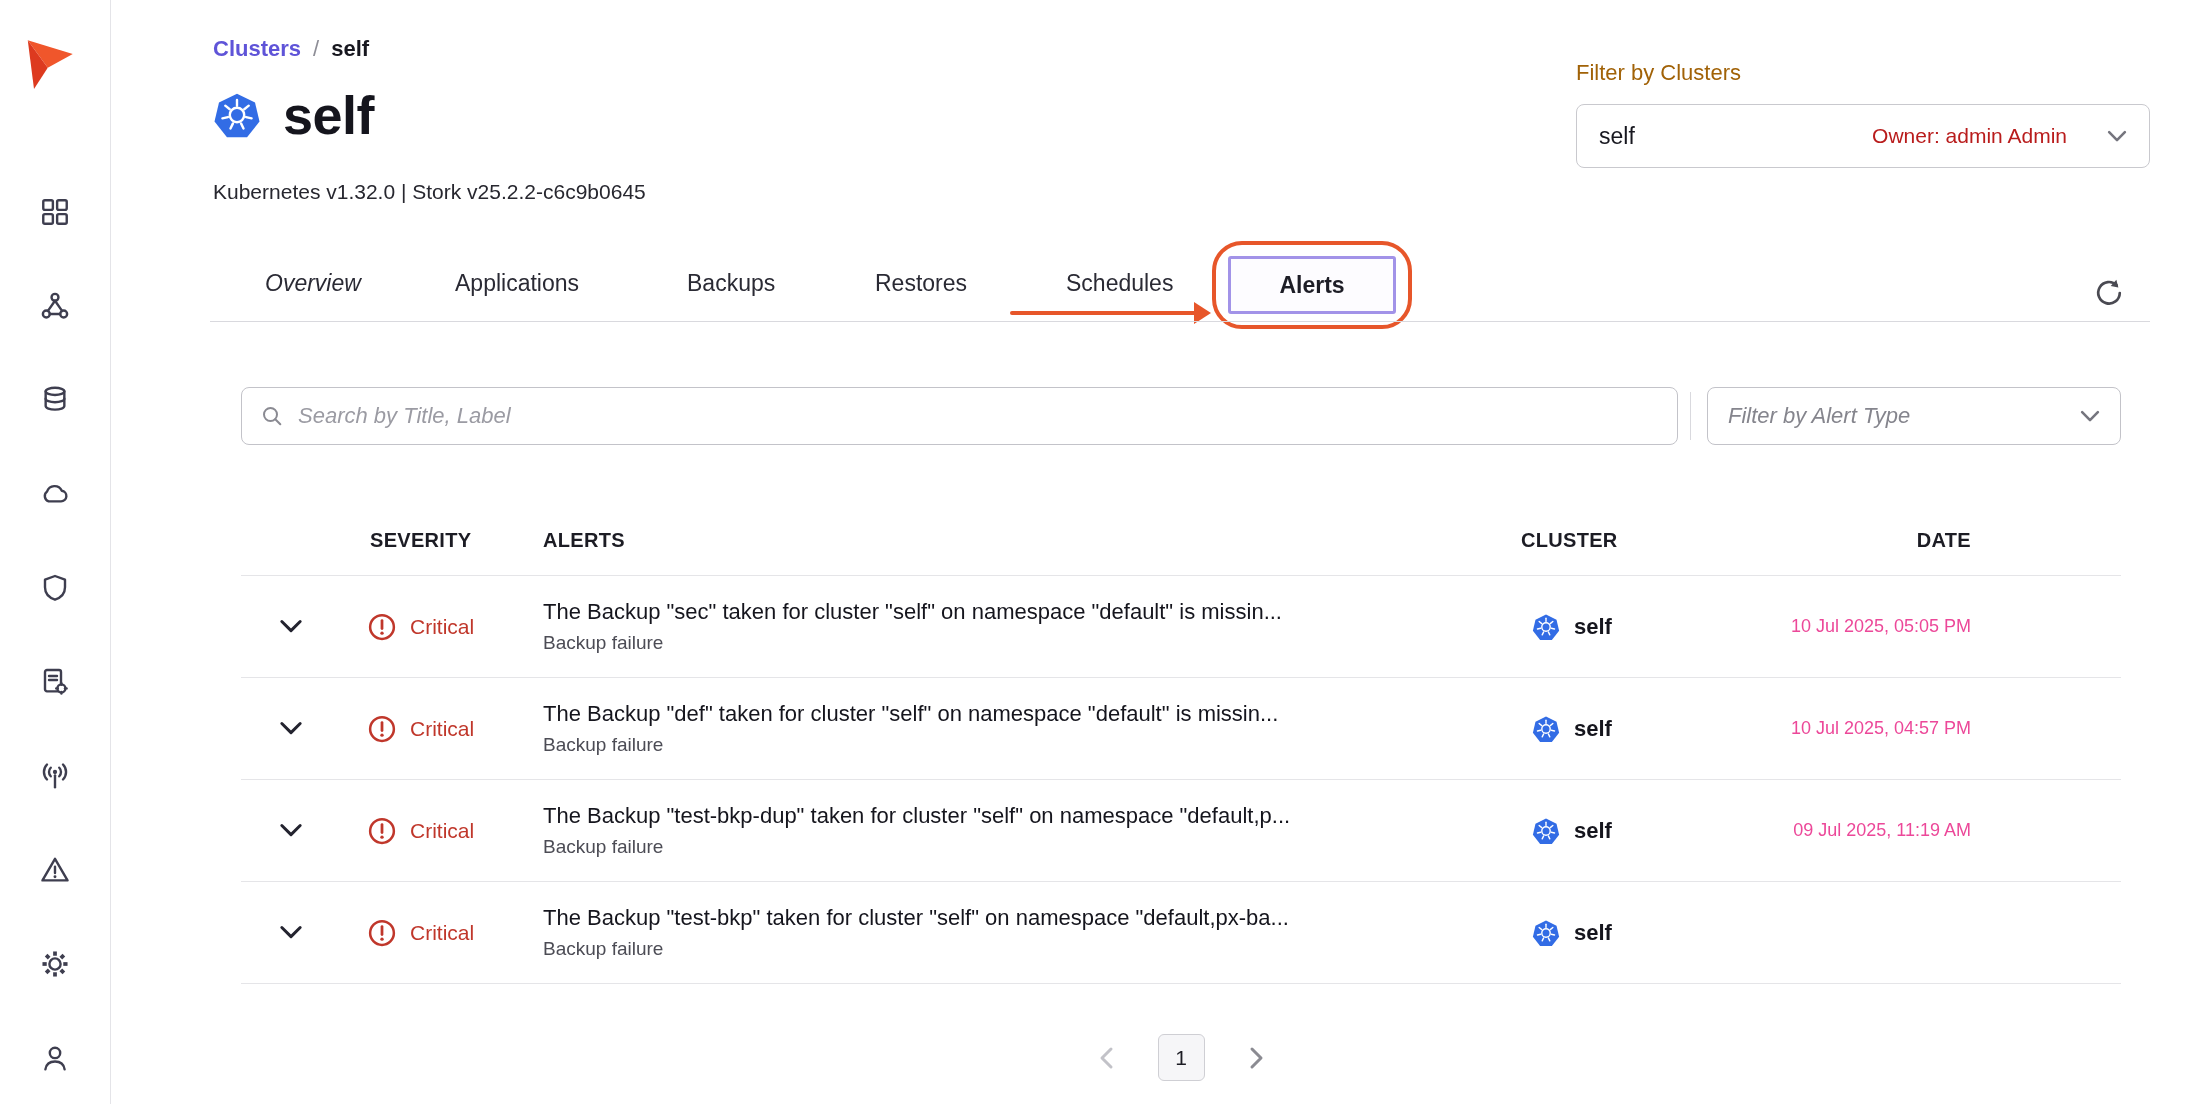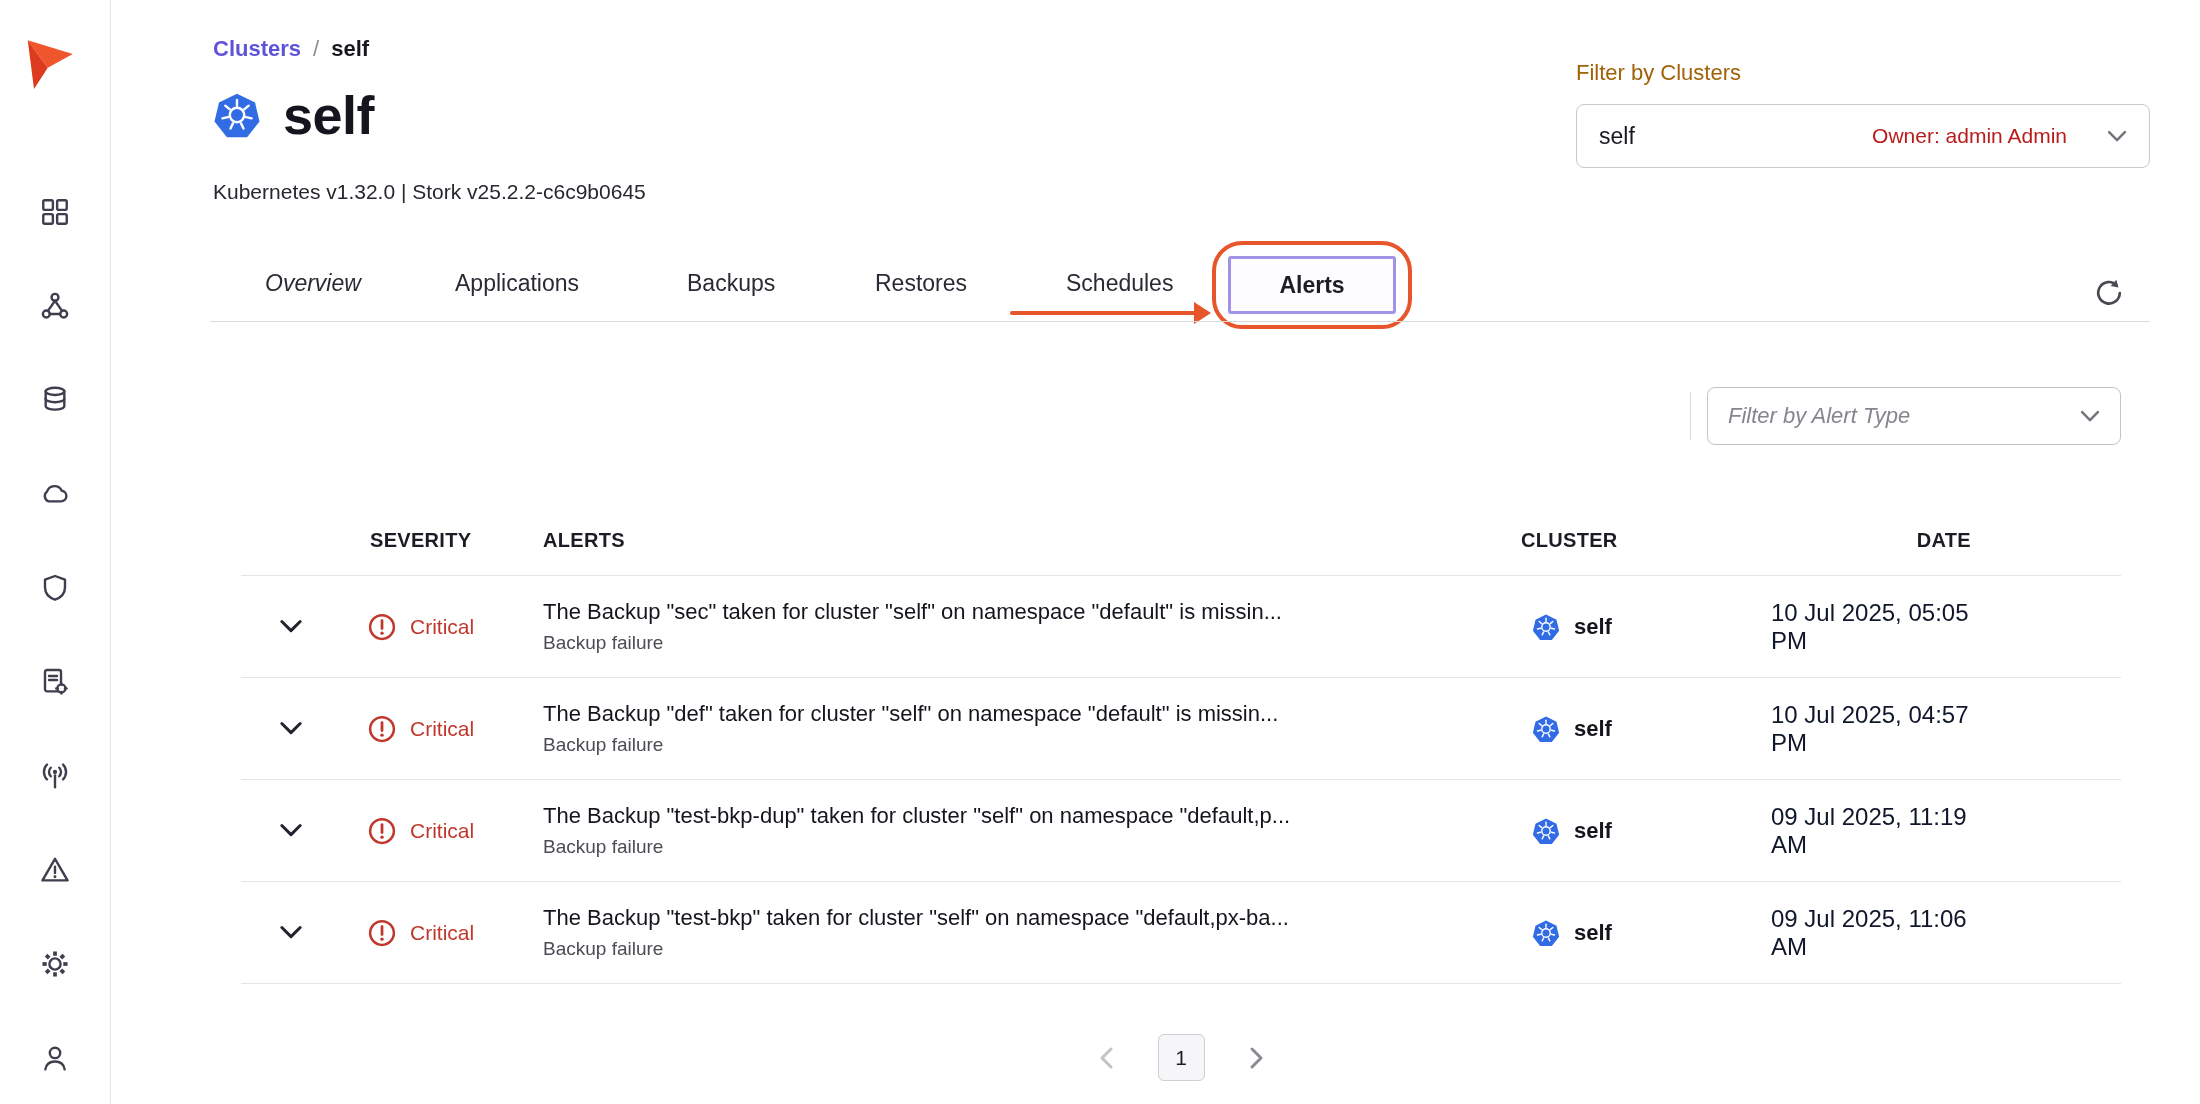--- a/index.html
+++ b/index.html
@@ -62,21 +62,21 @@
   .h-date { text-align:right; padding-right:150px; }
   .t-body { border-bottom:1px solid #e5e5e8; }
   .t-row { height:102px; border-top:1px solid #e5e5e8; }
   .c-expand { display:flex; justify-content:center; padding-left:12px; cursor:pointer; color:#23232f; }
   .c-severity { display:flex; align-items:center; gap:13px; padding-left:38px; color:#C0372B; font-size:21px; }
   .crit-icon { width:30px; height:30px; flex:none; }
   .a-title { font-size:22px; color:#15151d; margin-bottom:7px; }
   .a-cat { font-size:19px; color:#4c4c55; }
   .c-cluster { display:flex; align-items:center; gap:14px; padding-left:11px; font-size:22px; font-weight:600; color:#15151d; }
   .k8s-sm { width:28px; height:28px; flex:none; }
-  .c-date { padding-right:150px; font-size:24px; color:#0f172a; }
+  .c-date { text-align:right; padding-right:150px; font-size:18px; color:#ec4899; }
 
   
   .pagination { position:absolute; left:241px; top:1034px; width:1880px; display:flex; align-items:center; justify-content:center; gap:44px; }
   .page-nav { cursor:pointer; display:flex; align-items:center; }
   .page-prev { color:#c2c2c8; }
   .page-next { color:#8b8b92; }
   .page-box { width:47px; height:47px; border:1px solid #cfcfd4; border-radius:6px; background:#f6f6f8; display:flex; align-items:center; justify-content:center; font-size:21px; color:#1c1c24; cursor:pointer; }
 </style>
 </head>
 <body>
@@ -247,20 +247,27 @@
   <div class="annotation-arrow-head"></div>
   <div class="tabs-divider"></div>
 
   <div class="refresh-btn">
     <svg viewBox="0 0 24 24" width="34" height="34">
       <path d="M19.6 12 A7.6 7.6 0 1 1 17.4 6.5" fill="none" stroke="#4a4a52" stroke-width="1.9" stroke-linecap="round"></path>
       <polygon points="17.2,2.6 18.6,8.2 13.2,7 " fill="#4a4a52"></polygon>
     </svg>
   </div>
 
+  <div class="search-box">
+    <svg width="24" height="24" viewBox="0 0 24 24">
+      <circle cx="10.5" cy="10.5" r="6.5" fill="none" stroke="#8a8a92" stroke-width="2"></circle>
+      <line x1="15.3" y1="15.3" x2="20.3" y2="20.3" stroke="#8a8a92" stroke-width="2" stroke-linecap="round"></line>
+    </svg>
+    <input class="search-input" type="text" placeholder="Search by Title, Label" style="">
+  </div>
   <div class="toolbar-divider"></div>
   <div class="type-filter">
     <span class="ph">Filter by Alert Type</span>
     <svg class="chev-gray" width="20" height="13">
         <use href="#chev-down"></use>
       </svg>
   </div>
 
   <section class="alerts-table">
     <div class="t-head">
@@ -363,21 +370,20 @@
         <div class="c-alert">
           <div class="a-title">The Backup "test-bkp" taken for cluster "self" on namespace "default,px-ba...</div>
           <div class="a-cat">Backup failure</div>
         </div>
         <div class="c-cluster">
           <svg class="k8s-sm">
               <use href="#k8s"></use>
             </svg>
           <span>self</span>
         </div>
-        <div class="c-date">09 Jul 2025, 11:06 AM</div>
       </div>
 
     </div>
   </section>
 
   <div class="pagination">
     <span class="page-nav page-prev">
       <svg width="15" height="24">
           <use href="#chev-left"></use>
         </svg>

